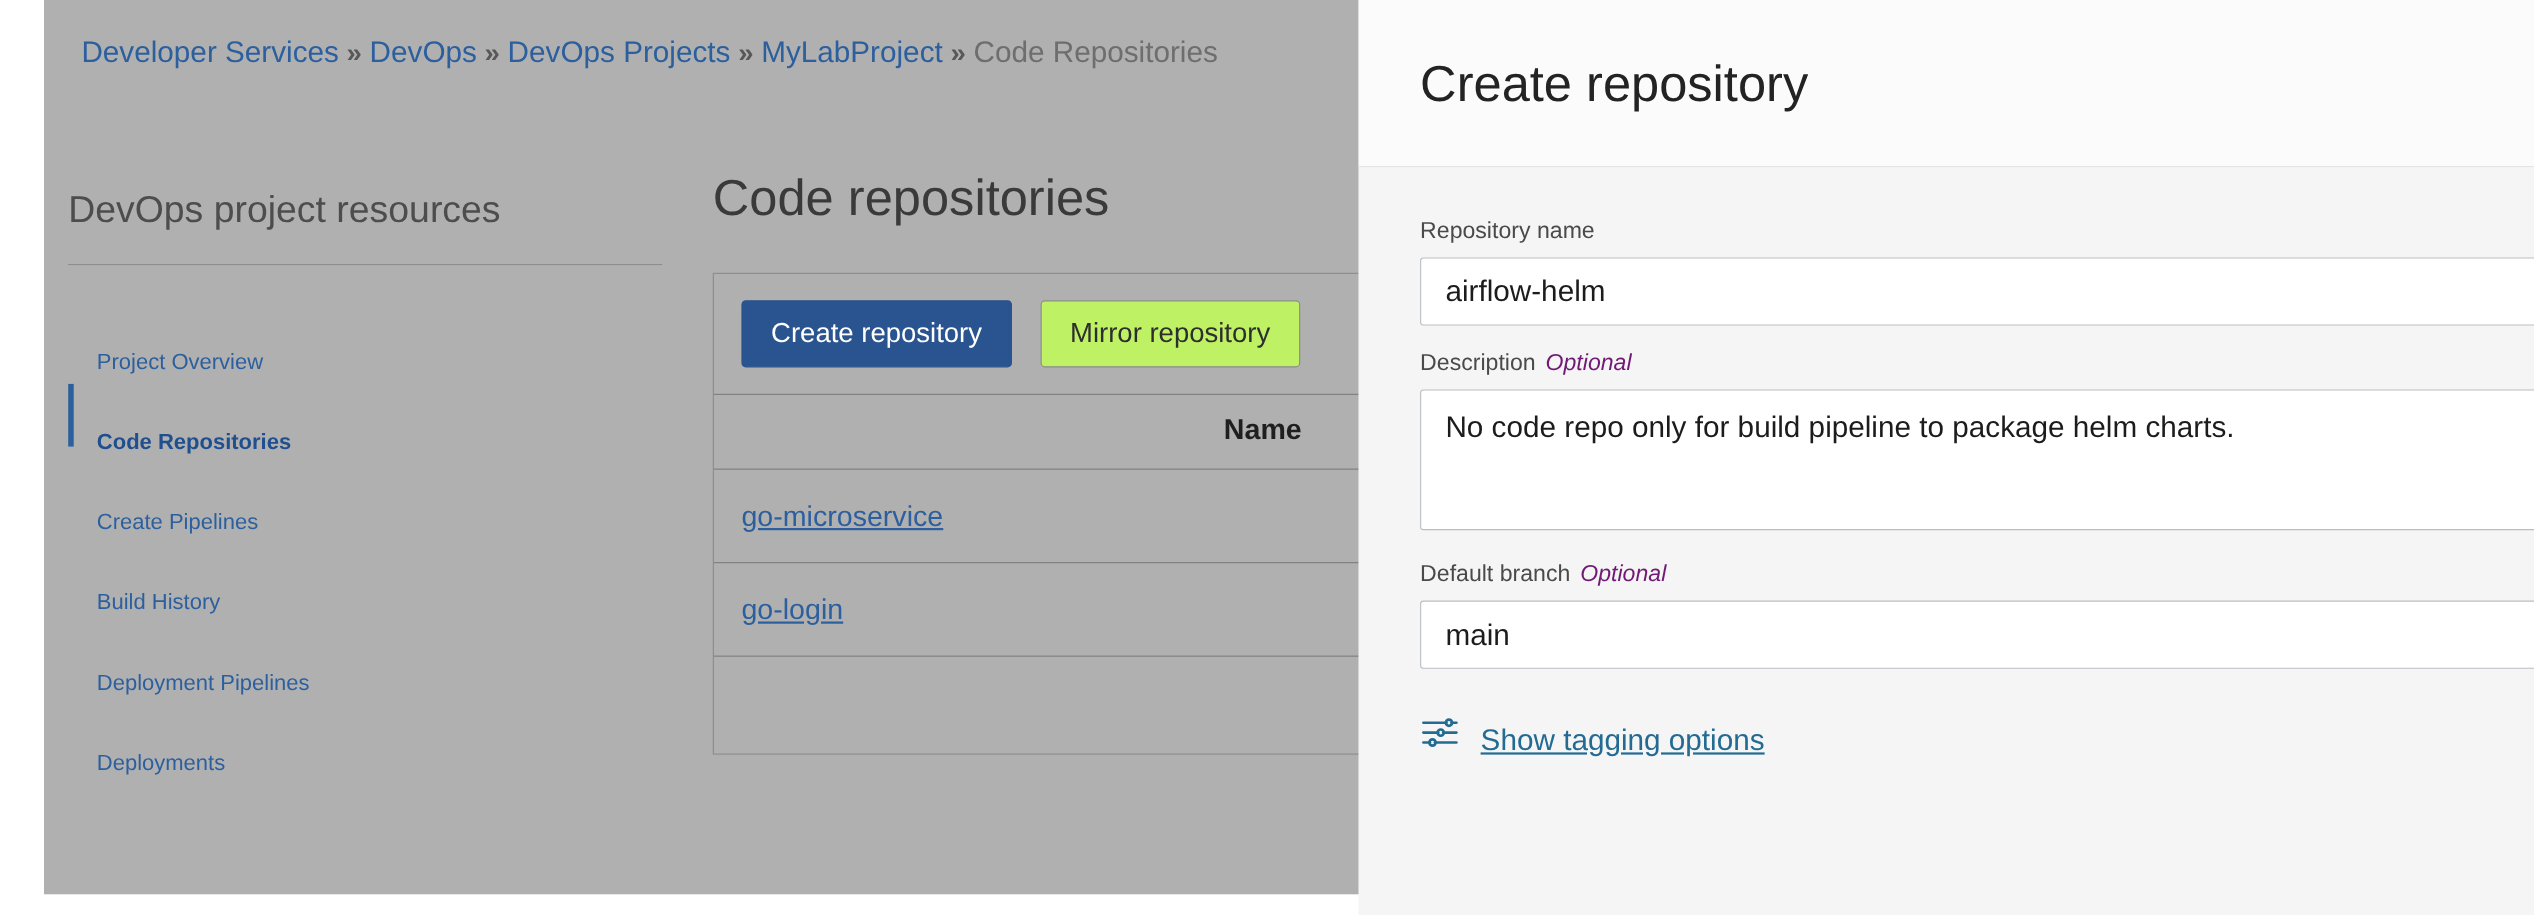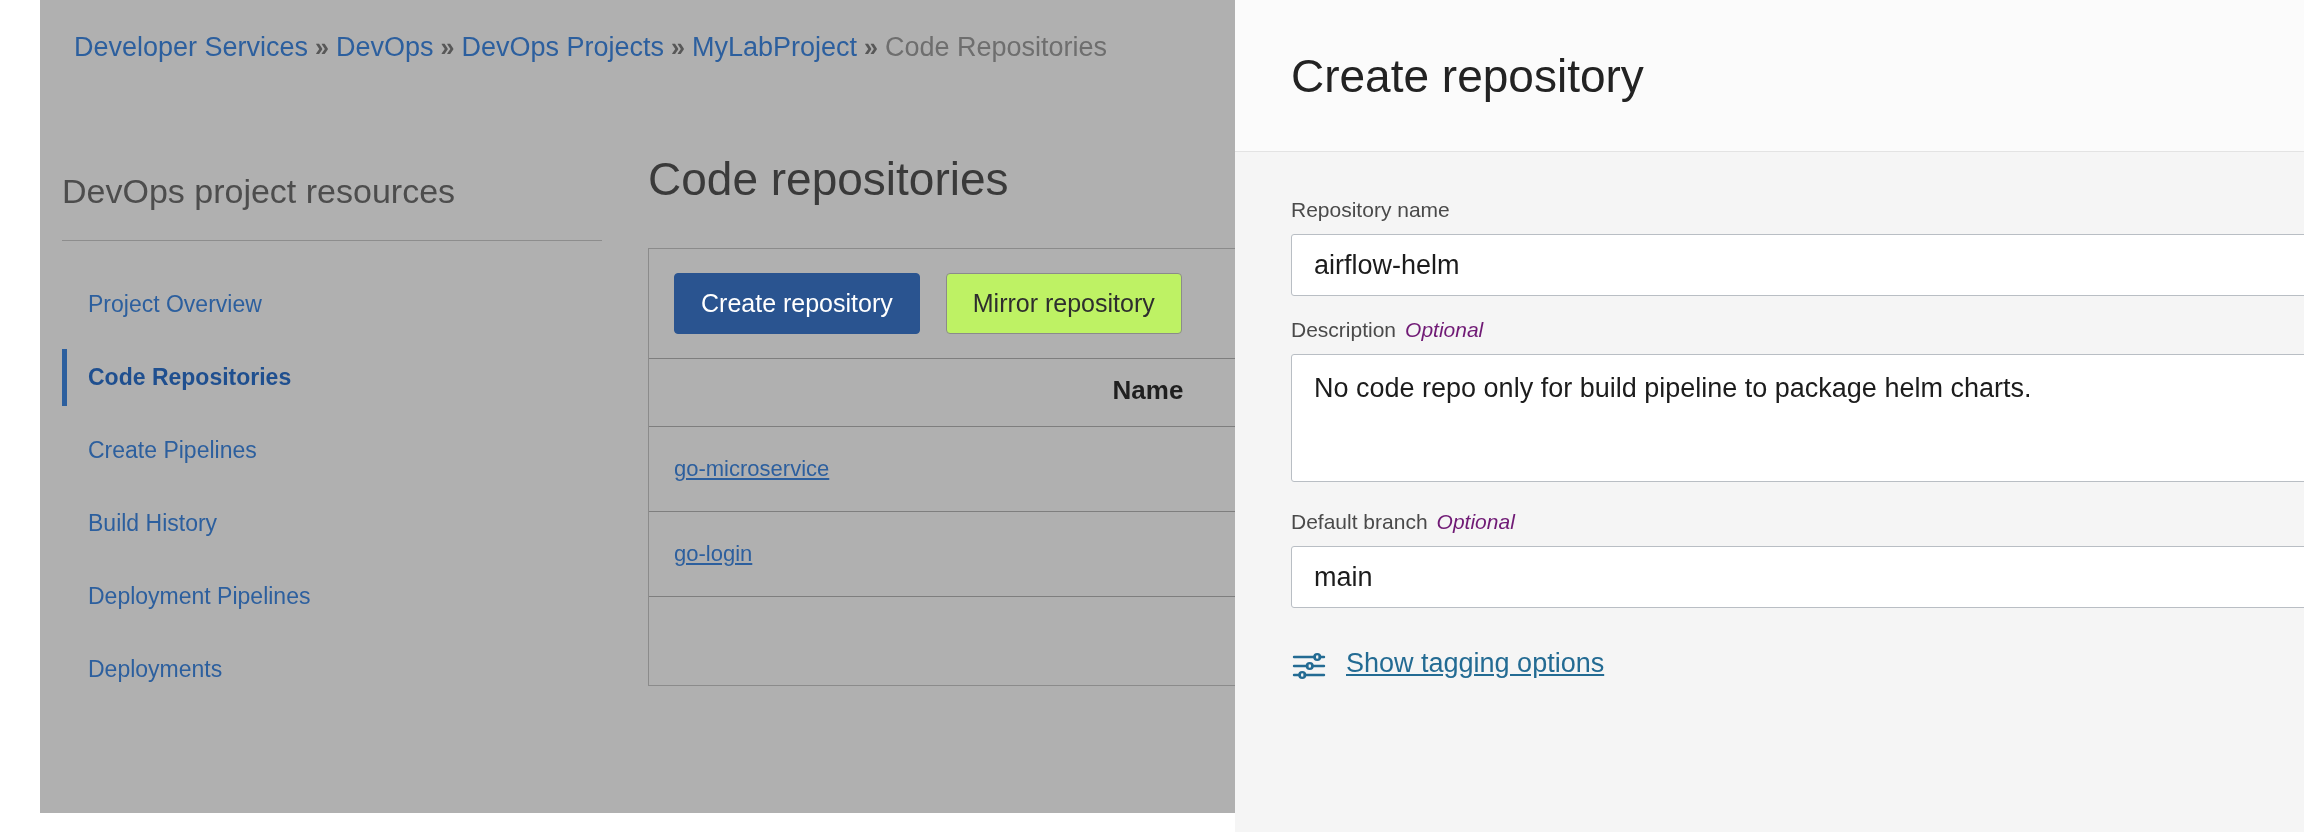--- a/index.html
+++ b/index.html
@@ -68,23 +68,23 @@
     margin-top: 28px;
     width: 540px;
     height: 1px;
     background: #8d8d8d;
   }
   .sidebar-nav { margin-top: 27px; }
   .nav-item {
     position: relative;
     height: 73px;
     display: flex;
-    align-items: center;
+    align-items: flex-end;
     padding-left: 26px;
-    font-size: 23px;
+    font-size: 20px;
     color: #2c5f9e;
     white-space: nowrap;
     cursor: pointer;
   }
   .nav-item.active { font-weight: bold; color: #1f4f8f; }
   .nav-item.active::before {
     content: "";
     position: absolute;
     left: 0; top: 8px;
     width: 5px; height: 57px;
@@ -147,21 +147,21 @@
     font-weight: bold;
     color: #1f1f1f;
     padding: 16px 25px 20px 25px;
     border-top: 1px solid #7e7e7e;
     border-bottom: 1px solid #7e7e7e;
     white-space: nowrap;
   }
   table.repo-table td {
     padding: 24px 25px;
     border-bottom: 1px solid #7e7e7e;
-    font-size: 22px;
+    font-size: 26px;
     height: 85px;
   }
   table.repo-table td a {
     color: #2c5f9e;
     text-decoration: underline;
     white-space: nowrap;
   }
   table.repo-table tr.spacer-row td {
     border-bottom: none;
     height: 88px;
@@ -223,21 +223,21 @@
     padding-top: 16px;
     line-height: 34px;
     white-space: nowrap;
     overflow: hidden;
   }
   .gap-22 { height: 22px; }
   .gap-28 { height: 28px; }
 
   .tagging-row {
     display: flex;
-    align-items: flex-start;
+    align-items: flex-end;
     gap: 19px;
     margin-top: 40px;
     cursor: pointer;
     width: fit-content;
   }
   .tagging-link {
     font-size: 27px;
     color: #236b93;
     text-decoration: underline;
     white-space: nowrap;

